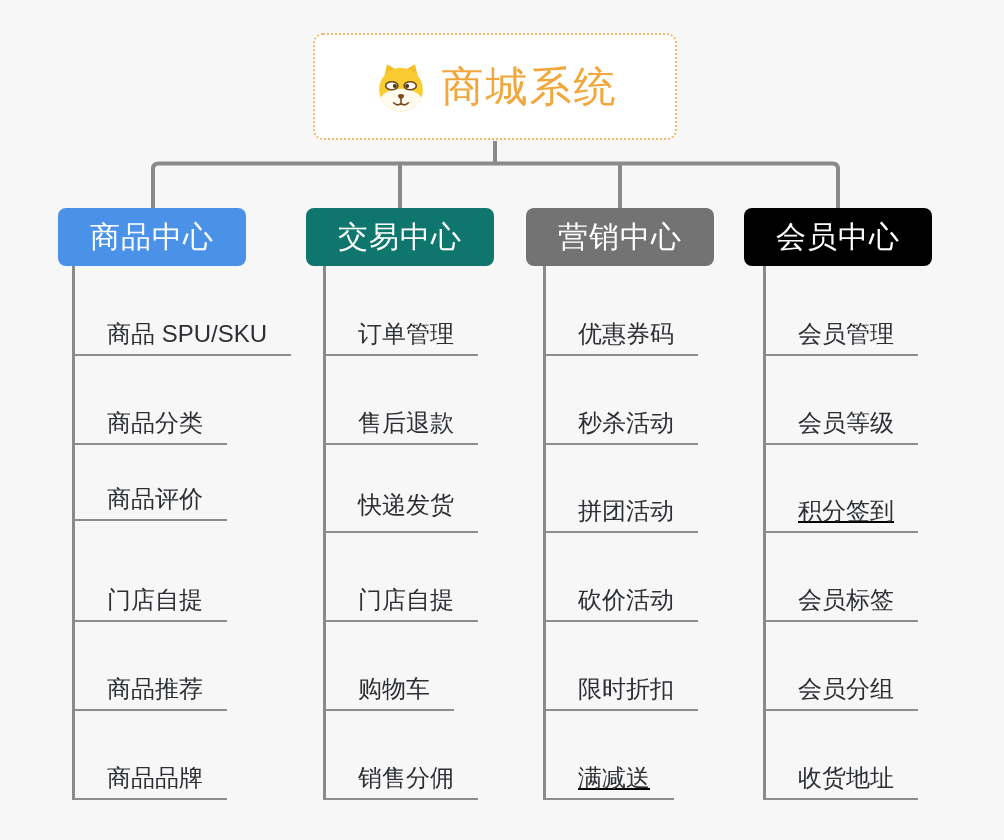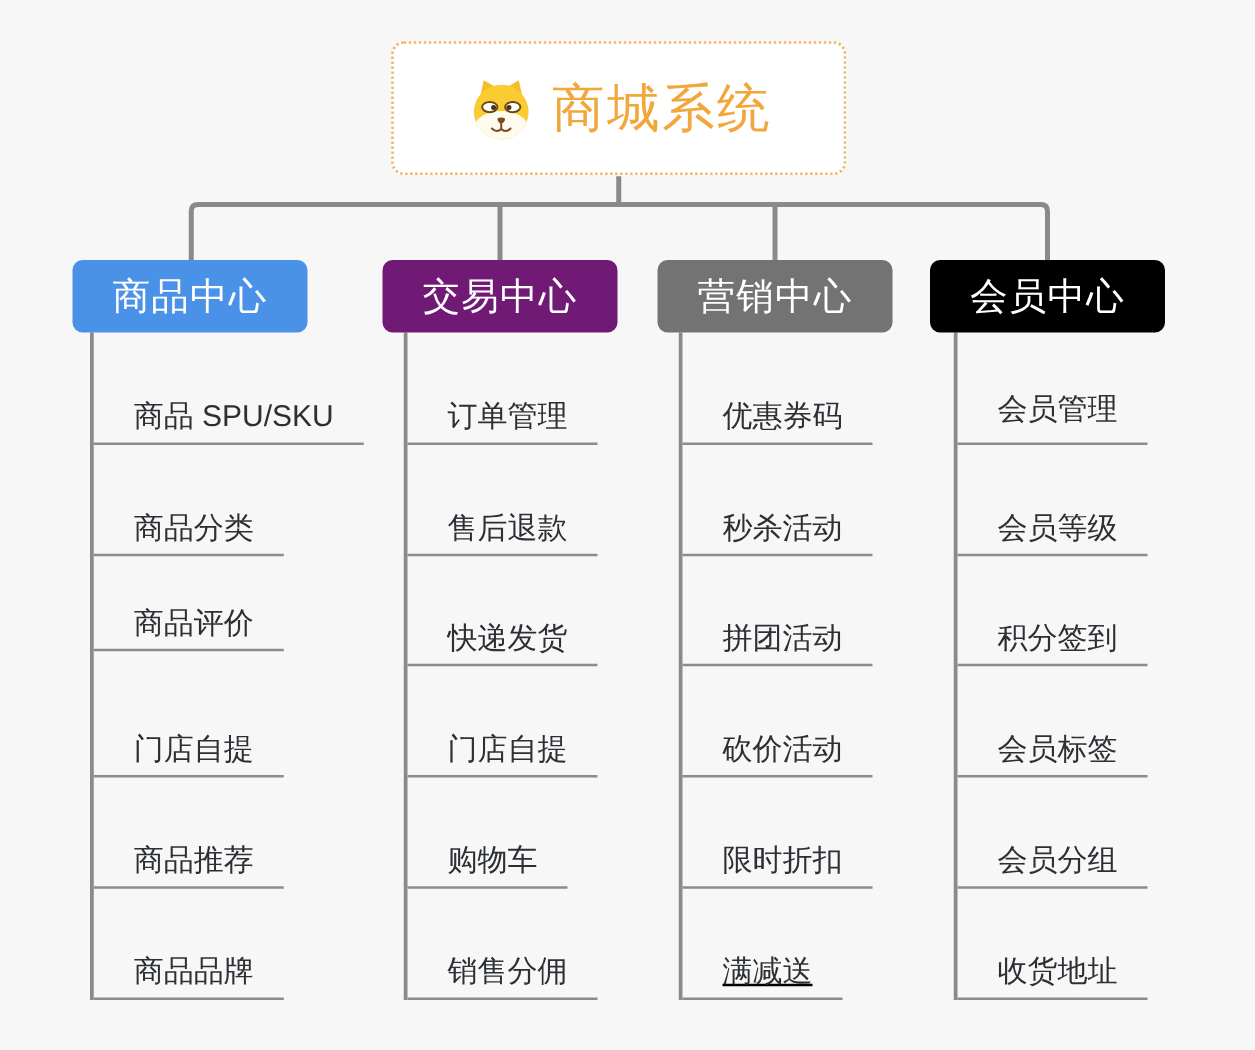--- a/index.html
+++ b/index.html
@@ -107,31 +107,31 @@
         <div class="leaf" style="top: 310px;">
           <span>门店自提</span>
         </div>
         <div class="leaf" style="top: 399px;">
           <span>商品推荐</span>
         </div>
         <div class="leaf" style="top: 488px;">
           <span>商品品牌</span>
         </div>
       </div>
-      <div class="branch-box" style="left: 306px; background: #701a75;">
+      <div class="branch-box" style="left: 306px; background: #0f766e;">
         <span>交易中心</span>
       </div>
       <div class="leaf-group" style="left: 323px;">
         <div class="leaf" style="top: 44px;">
           <span>订单管理</span>
         </div>
         <div class="leaf" style="top: 133px;">
           <span>售后退款</span>
         </div>
-        <div class="leaf" style="top: 221px;">
+        <div class="leaf" style="top: 221px; align-items: center;">
           <span>快递发货</span>
         </div>
         <div class="leaf" style="top: 310px;">
           <span>门店自提</span>
         </div>
         <div class="leaf" style="top: 399px;">
           <span>购物车</span>
         </div>
         <div class="leaf" style="top: 488px;">
           <span>销售分佣</span>
@@ -157,27 +157,27 @@
           <span>限时折扣</span>
         </div>
         <div class="leaf" style="top: 488px; text-decoration: underline;">
           <span>满减送</span>
         </div>
       </div>
       <div class="branch-box" style="left: 744px; background: #000000;">
         <span>会员中心</span>
       </div>
       <div class="leaf-group" style="left: 763px;">
-        <div class="leaf" style="top: 44px; align-items: center;">
+        <div class="leaf" style="top: 44px;">
           <span>会员管理</span>
         </div>
         <div class="leaf" style="top: 133px;">
           <span>会员等级</span>
         </div>
-        <div class="leaf" style="top: 221px;">
+        <div class="leaf" style="top: 221px; text-decoration: underline;">
           <span>积分签到</span>
         </div>
         <div class="leaf" style="top: 310px;">
           <span>会员标签</span>
         </div>
         <div class="leaf" style="top: 399px;">
           <span>会员分组</span>
         </div>
         <div class="leaf" style="top: 488px;">
           <span>收货地址</span>

